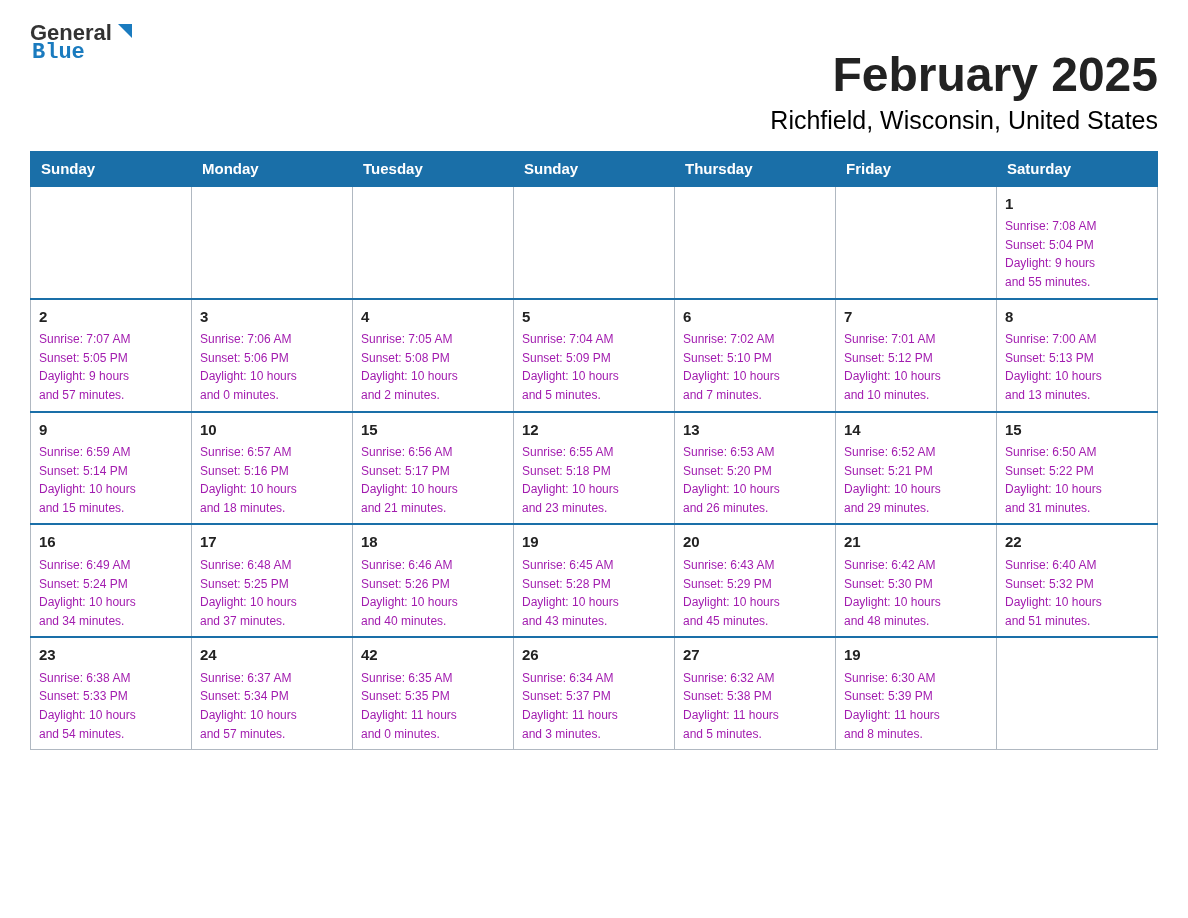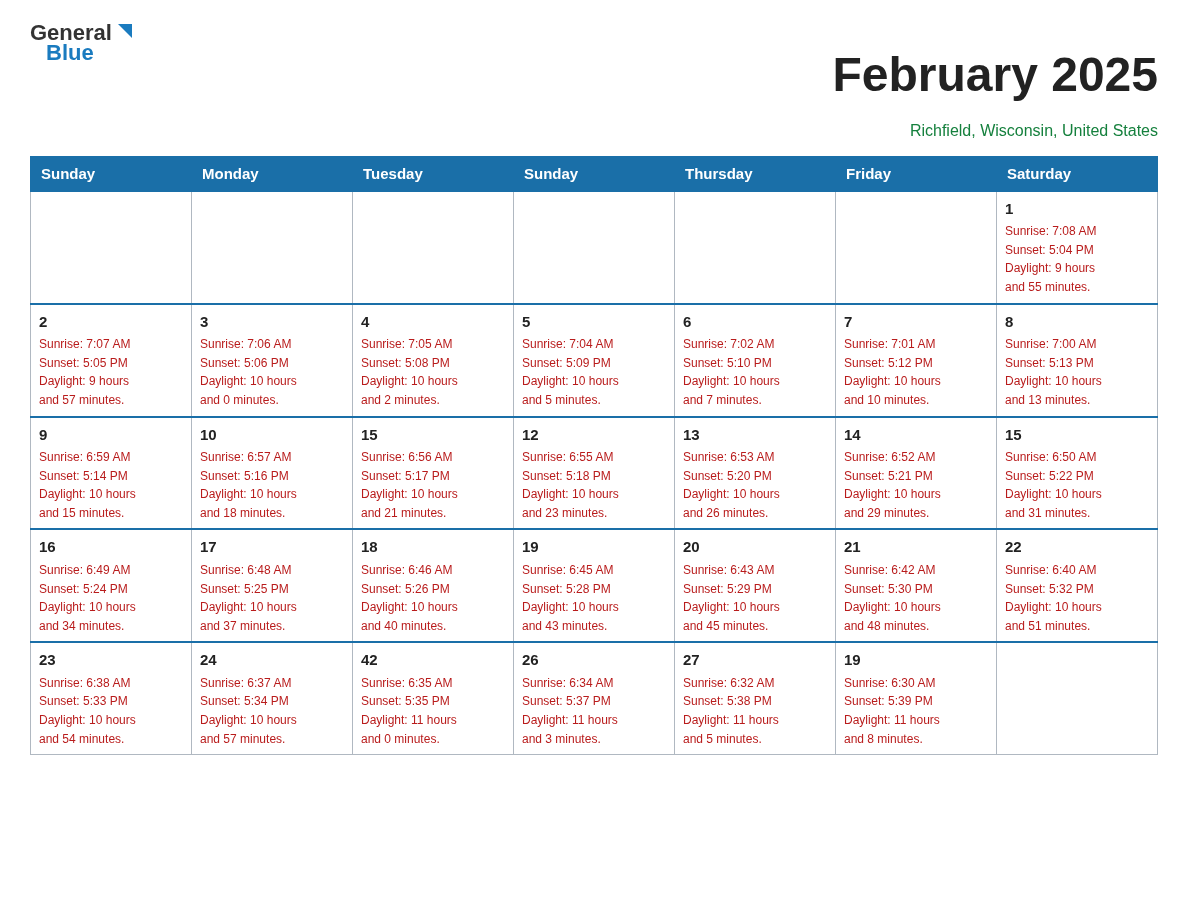--- a/index.html
+++ b/index.html
@@ -44,23 +44,23 @@
       text-align: right;
     }
     .month-title {
       font-size: 48px;
       font-weight: bold;
       color: #222;
       line-height: 1.1;
       margin-top: 29px;
     }
     .location-title {
-      font-size: 16px;
-      color: #15803d;
-      margin-top: 20px;
+      font-size: 25px;
+      color: #000000;
+      margin-top: 4px;
     }
     .calendar {
       width: 100%;
       border-collapse: collapse;
     }
     .calendar th {
       background-color: #1a6fa8;
       color: #fff;
       font-size: 15px;
       font-weight: bold;
@@ -86,40 +86,40 @@
       border-top: 2px solid #1a6fa8;
     }
     .day-number {
       font-size: 15px;
       font-weight: bold;
       color: #222;
       margin-bottom: 2px;
     }
     .day-info {
       font-size: 12px;
-      color: #b91c1c;
+      color: #a21caf;
       line-height: 1.55;
     }
     .empty-cell {
       background: #fff;
     }
   </style>
 </head>
 <body>
 
 <div class="header">
   <div class="logo">
     <div class="logo-icon">
       <div class="logo-row">
         <span class="logo-text-general">General</span>
         <svg width="22" height="22" viewBox="0 0 22 22" style="margin-left:2px;margin-top:0">
           <polygon points="4,4 18,4 18,18" fill="#1a7bbf"></polygon>
         </svg>
       </div>
-      <span class="logo-text-blue" style="margin-top:-6px; margin-left:16px;">Blue</span>
+      <span class="logo-text-blue" style="margin-top:-6px; margin-left:2px;font-family:Liberation Mono, monospace;">Blue</span>
     </div>
   </div>
   <div class="title-block">
     <div class="month-title">February 2025</div>
     <div class="location-title">Richfield, Wisconsin, United States</div>
   </div>
 </div>
 
 <table class="calendar">
   <thead>

